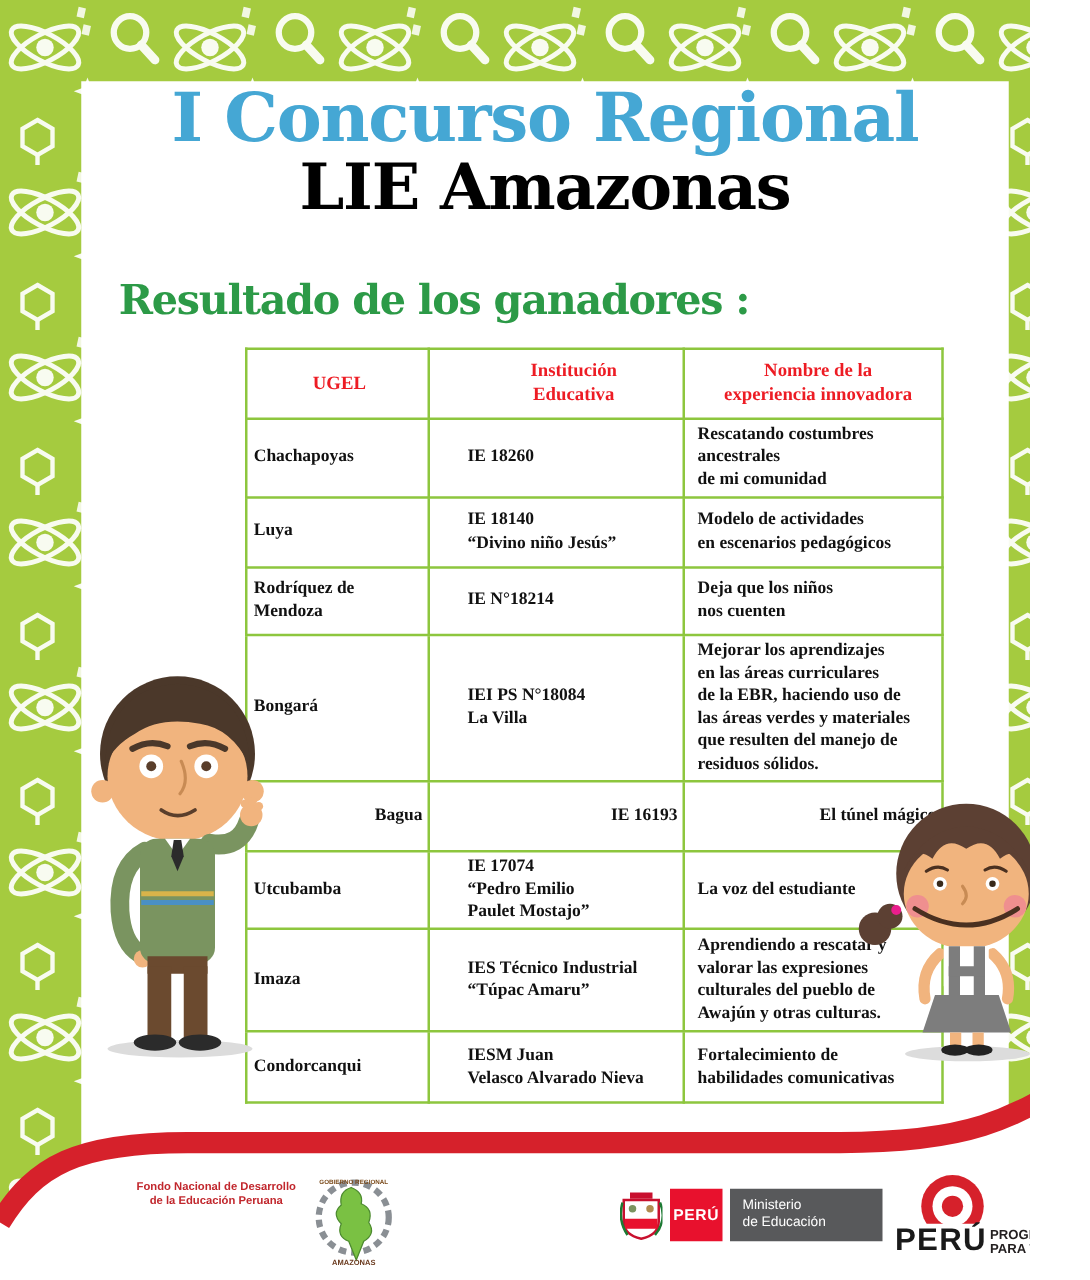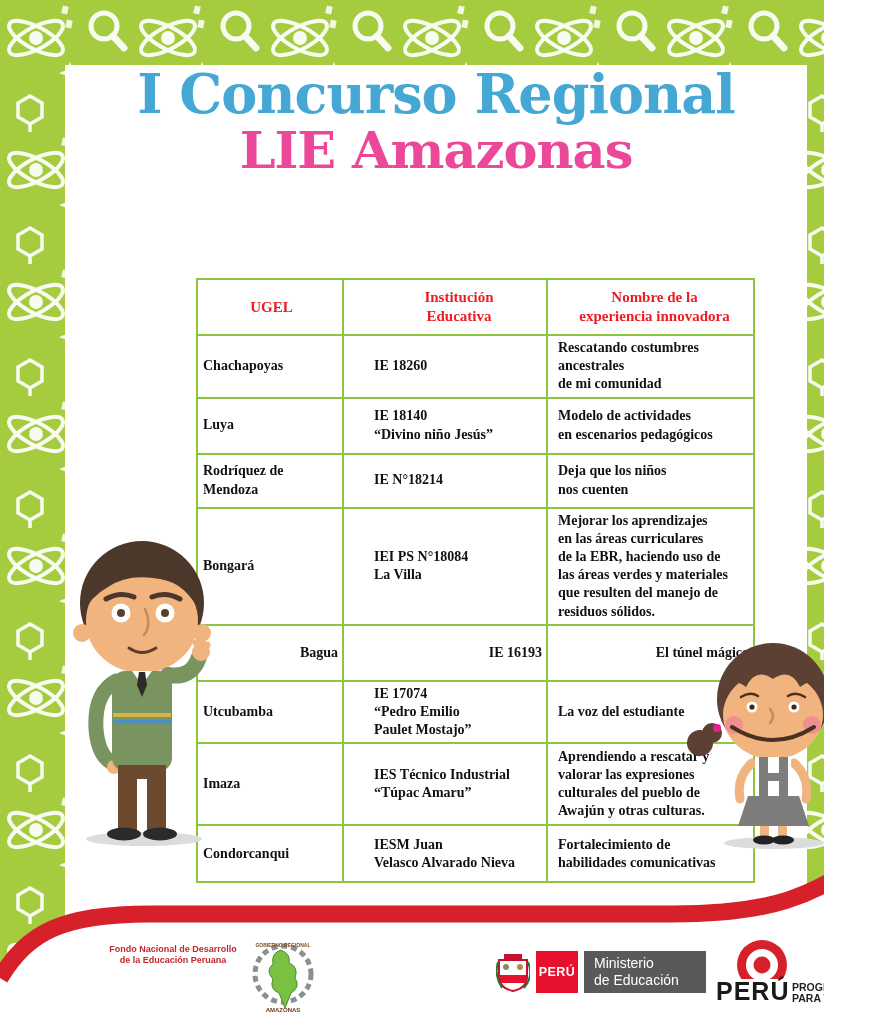--- a/index.html
+++ b/index.html
@@ -11,21 +11,21 @@
   
   .title-block{
     position:absolute;left:65px;top:66px;width:742px;text-align:center;z-index:2;
   }
   .title-line1{
     font-family:"DejaVu Serif",serif;font-weight:bold;font-size:54px;
     line-height:1.05;color:#45a7d4;letter-spacing:-1px;
   }
   .title-line2{
     font-family:"DejaVu Serif",serif;font-weight:bold;font-size:51px;
-    line-height:1.08;color:#ec4899;letter-spacing:-1px;
+    line-height:1.08;color:#000000;letter-spacing:-1px;
   }
   .subtitle{
     position:absolute;left:95px;top:220px;z-index:2;
     font-family:"DejaVu Serif",serif;font-weight:bold;font-size:33px;
     color:#2c9a47;letter-spacing:-1px;
   }
   
   .results-table{
     position:absolute;left:196px;top:278px;z-index:2;
     border-collapse:collapse;table-layout:fixed;width:500px;background:#ffffff;
@@ -60,21 +60,21 @@
     margin-top:2px;font-size:9px;font-weight:bold;color:#c1272d;
     white-space:pre-line;line-height:1.25;
   }
   .minedu-block{position:absolute;left:496px;top:950px;z-index:4;display:flex;align-items:center;gap:6px;}
   .minedu-red{
     width:42px;height:42px;background:#e8112d;color:#ffffff;display:flex;
     align-items:center;justify-content:center;font-weight:bold;font-size:12.5px;letter-spacing:.5px;
   }
   .minedu-gray{
     width:112px;height:42px;background:#58595b;color:#ffffff;display:flex;
-    align-items:center;padding-left:10px;font-size:14px;line-height:1.25;white-space:pre-line;
+    align-items:center;padding-left:10px;font-size:11px;line-height:1.25;white-space:pre-line;
   }
   .progreso-block{position:absolute;left:712px;top:938px;z-index:4;}
   .seal-block{position:absolute;left:250px;top:938px;z-index:4;}
 </style>
 </head>
 <body>
 
 <div class="poster">
 
   <svg class="layer" style="left:0;top:0;z-index:1" width="872" height="1024" aria-hidden="true">
@@ -105,20 +105,21 @@
     </defs>
     <rect x="0" y="0" width="872" height="65" fill="url(#doodles)"></rect>
     <rect x="0" y="0" width="65" height="1000" fill="url(#doodles)"></rect>
     <rect x="807" y="0" width="65" height="920" fill="url(#doodles)"></rect>
   </svg>
 
   <div class="title-block">
     <div class="title-line1">I Concurso Regional</div>
     <div class="title-line2">LIE Amazonas</div>
   </div>
+  <div class="subtitle">Resultado de los ganadores :</div>
 
   <table class="results-table">
     <thead>
       <tr>
         <th class="col0">UGEL</th>
         <th class="col1">Institución
 Educativa</th>
         <th class="col2">Nombre de la
 experiencia innovadora</th>
       </tr>

